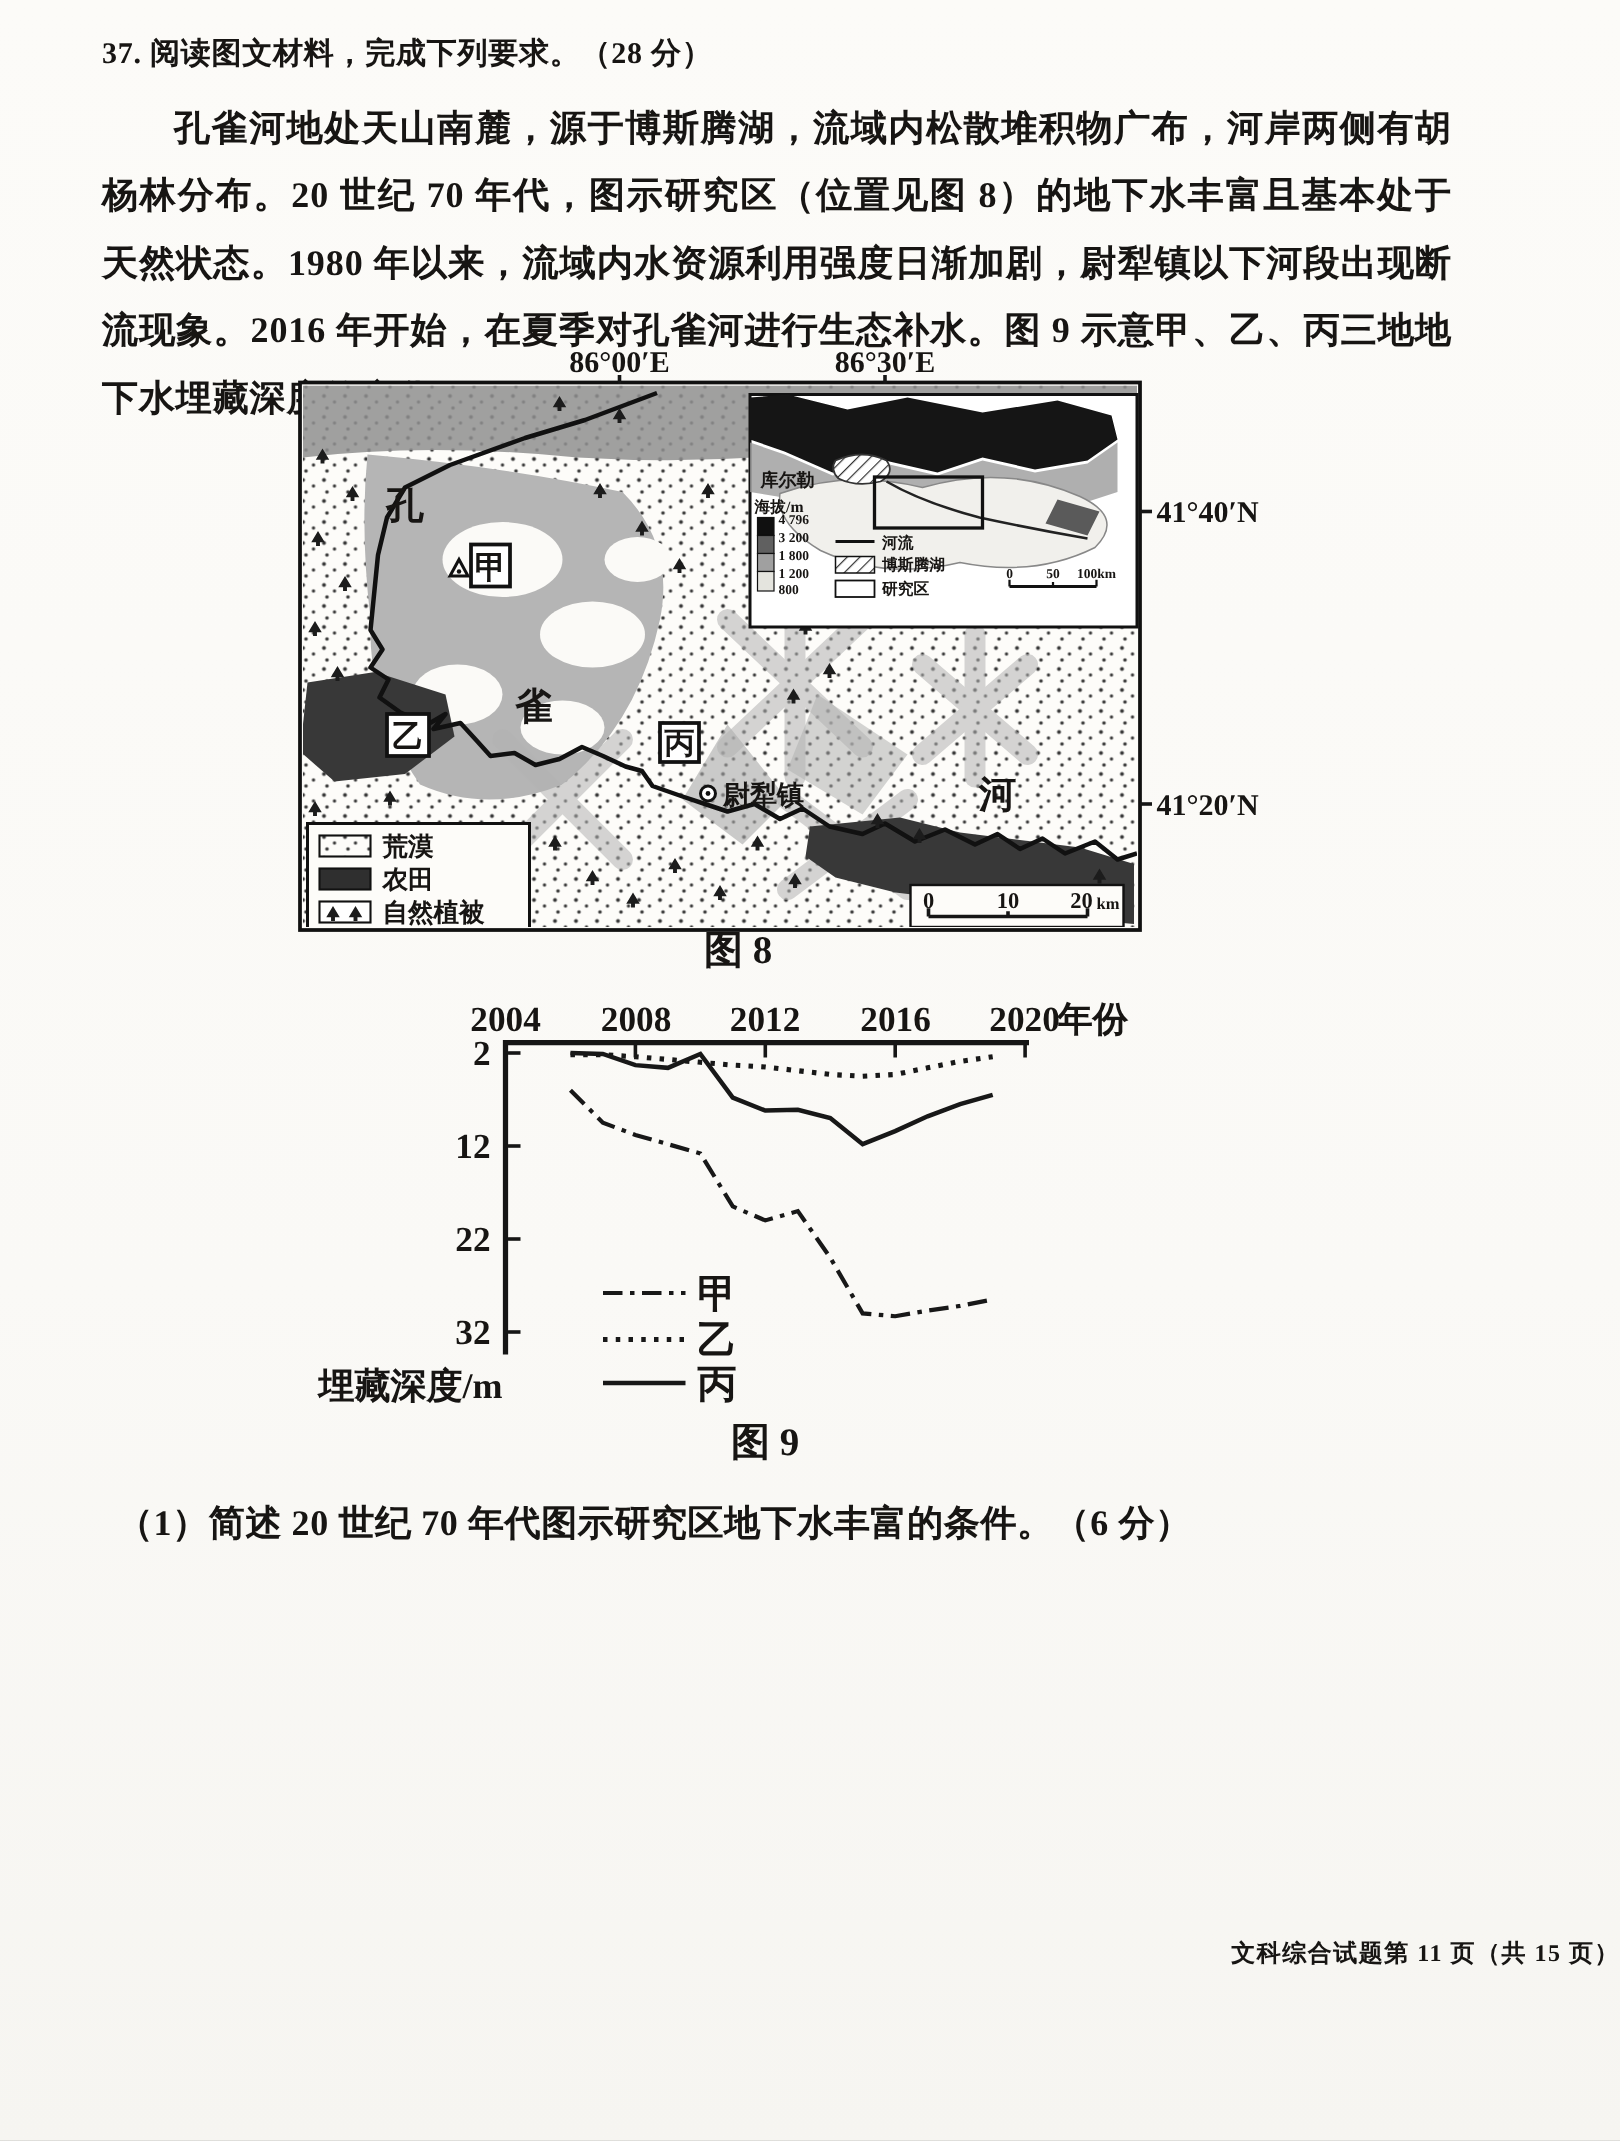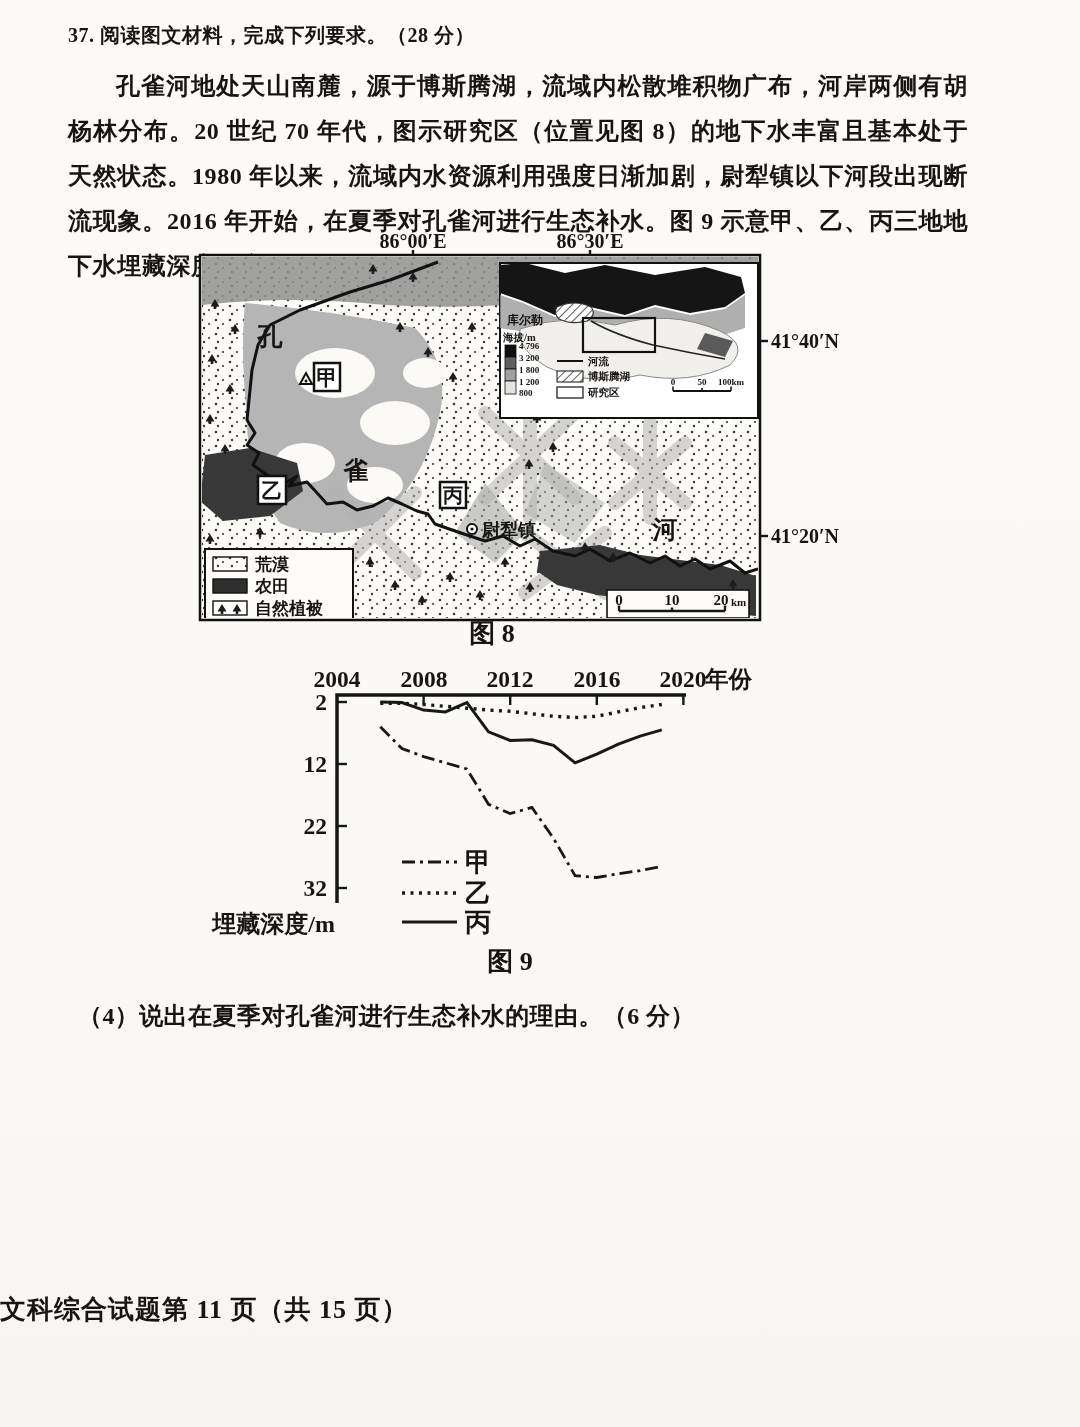--- a/index.html
+++ b/index.html
@@ -24,21 +24,21 @@
   .figure-svg{position:absolute;}
   svg text{font-family:"Liberation Serif","DejaVu Serif",serif;fill:#171513;}
   .maplabel{font-weight:700;}
   .subqs{
     position:absolute;left:78px;top:993px;width:930px;
     font-size:24px;font-weight:700;line-height:46px;letter-spacing:.4px;
   }
   .subq{padding-left:60px;text-indent:-60px;margin-bottom:2px;}
   .footer{
     position:absolute;left:0;top:1292px;width:100%;
-    text-align:left;font-size:26px;font-weight:700;letter-spacing:1px;
+    text-align:right;font-size:16px;font-weight:700;letter-spacing:1px;
   }
   
   .series-solid,.series-dotted,.series-dashdot{fill:none;stroke:#181818;}
   .series-solid{stroke-width:3;}
   .series-dotted{stroke-width:3.4;stroke-dasharray:3 5.5;}
   .series-dashdot{stroke-width:2.8;stroke-dasharray:13 5 3 5;}
   .axis{stroke:#161616;stroke-width:3.5;fill:none;}
   .tick{stroke:#161616;stroke-width:2.4;}
   .ticklabel{font-size:23.5px;font-weight:700;}
 </style>
@@ -304,17 +304,17 @@
       <line x1="217" y1="238" x2="272" y2="238" class="series-dotted"></line>
       <text x="280" y="247" font-size="26" class="maplabel">乙</text>
       <line x1="217" y1="267" x2="272" y2="267" class="series-solid"></line>
       <text x="280" y="276" font-size="26" class="maplabel">丙</text>
     </g>
     <text x="150" y="277" font-size="24" class="maplabel" text-anchor="end">埋藏深度/m</text>
     <text x="325" y="315" font-size="26" class="maplabel" text-anchor="middle">图 9</text>
   </svg>
 
   <div class="subqs">
-    <div class="subq">（4）说出在夏季对孔雀河进行生态补水的理由。（6 分）</div>
+    <div class="subq">（1）简述 20 世纪 70 年代图示研究区地下水丰富的条件。（6 分）</div>
   </div>
 
   <div class="footer">文科综合试题第 11 页（共 15 页）</div>
 </div>
 
 </body></html>

